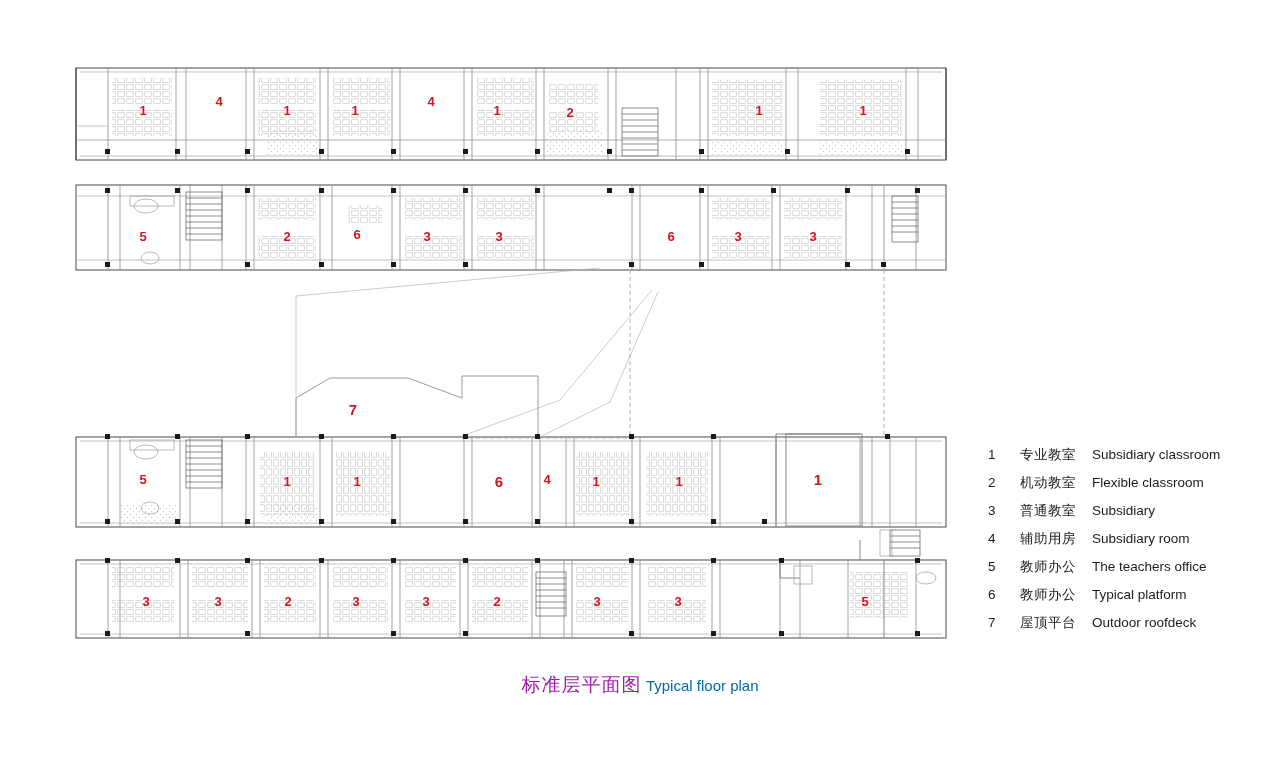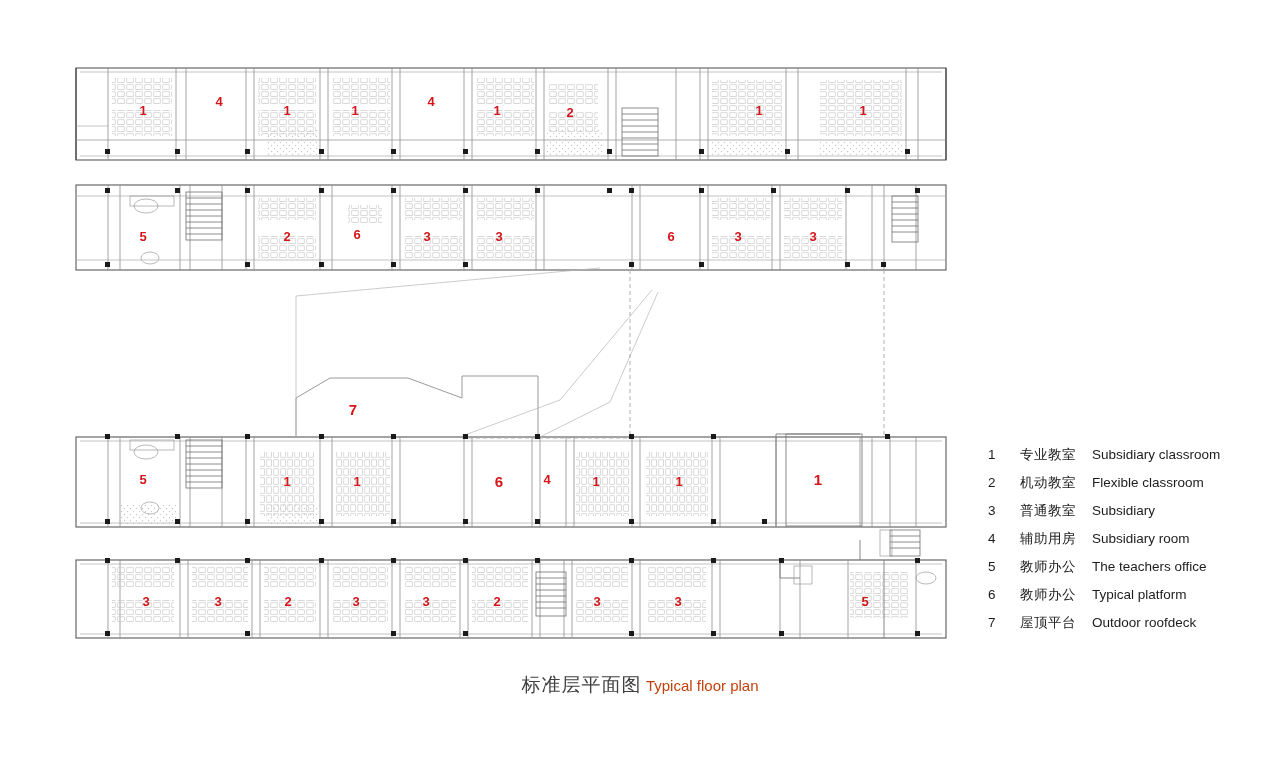--- a/index.html
+++ b/index.html
@@ -70,26 +70,26 @@
   #caption {
     position: absolute;
     left: 0;
     top: 672px;
     width: 1280px;
     text-align: center;
     white-space: nowrap;
   }
   #caption .cap-cn {
     font-size: 19px;
-    color: #404040;
+    color: #a21caf;
     letter-spacing: 1px;
   }
   #caption .cap-en {
     font-size: 15px;
-    color: #c2410c;
+    color: #0369a1;
   }
 </style>
 </head>
 <body>
 
 <div id="plan-root">
 
   <svg class="plan" viewBox="0 0 1280 762">
     <defs>
       <pattern id="hatchDots" width="6" height="6" patternUnits="userSpaceOnUse">

